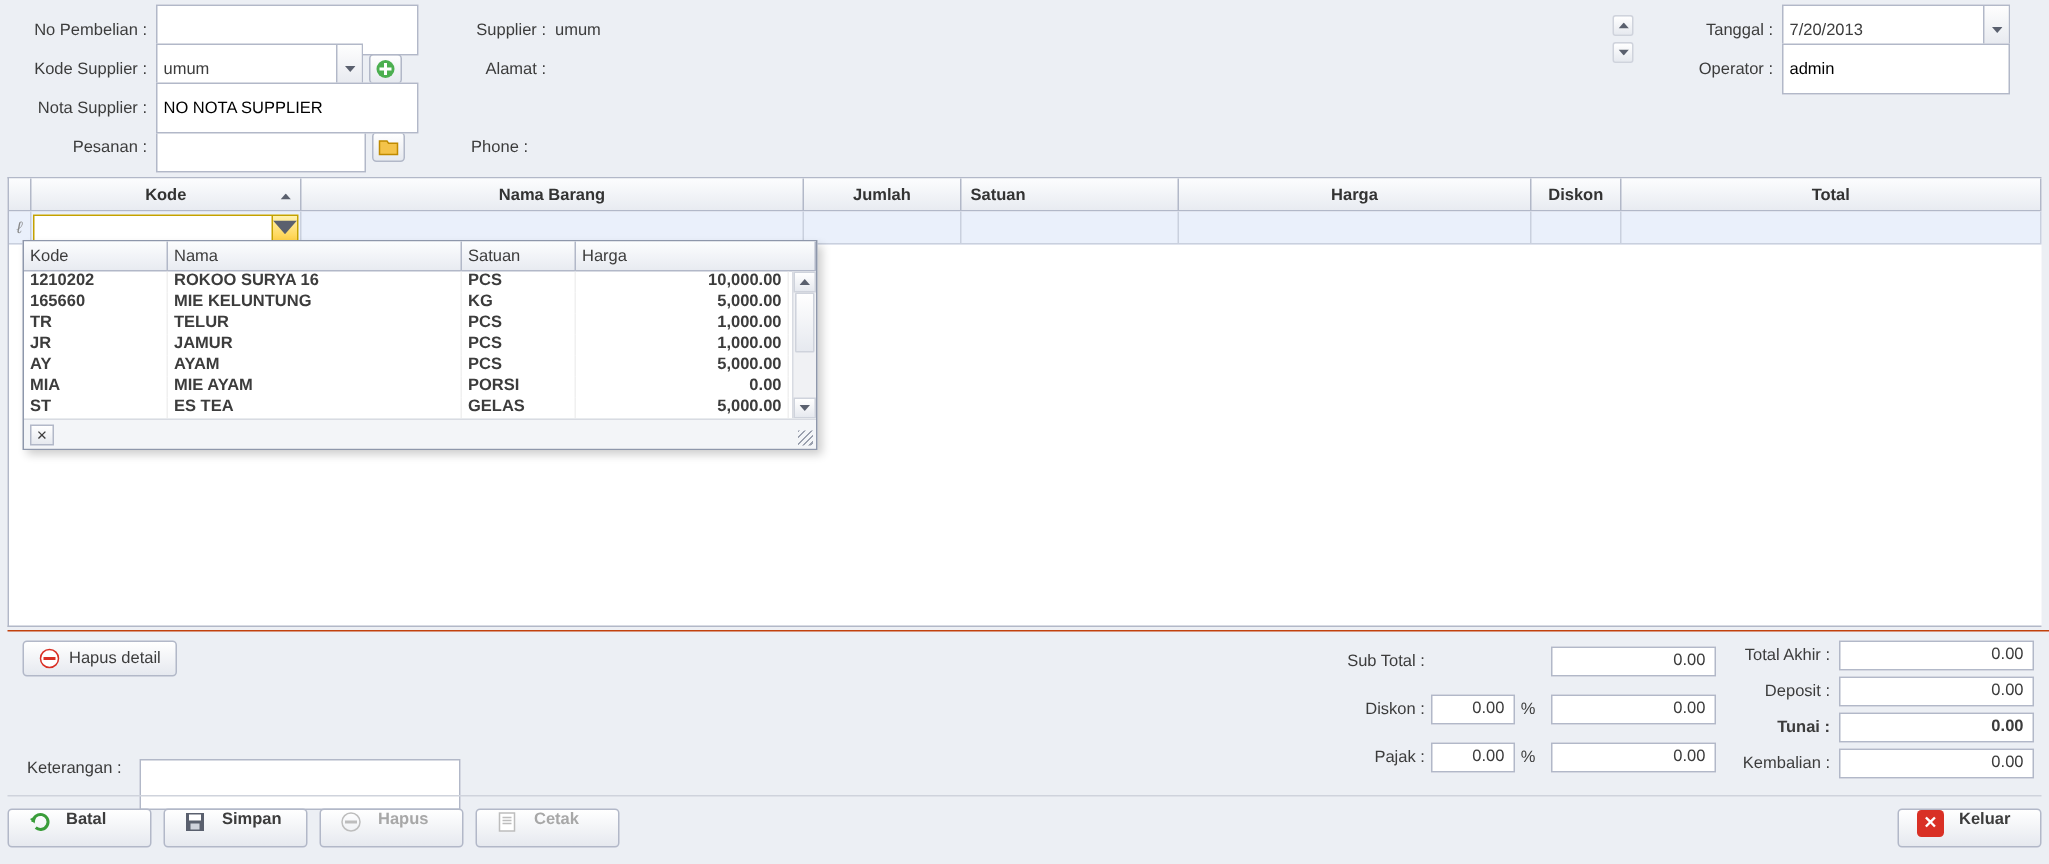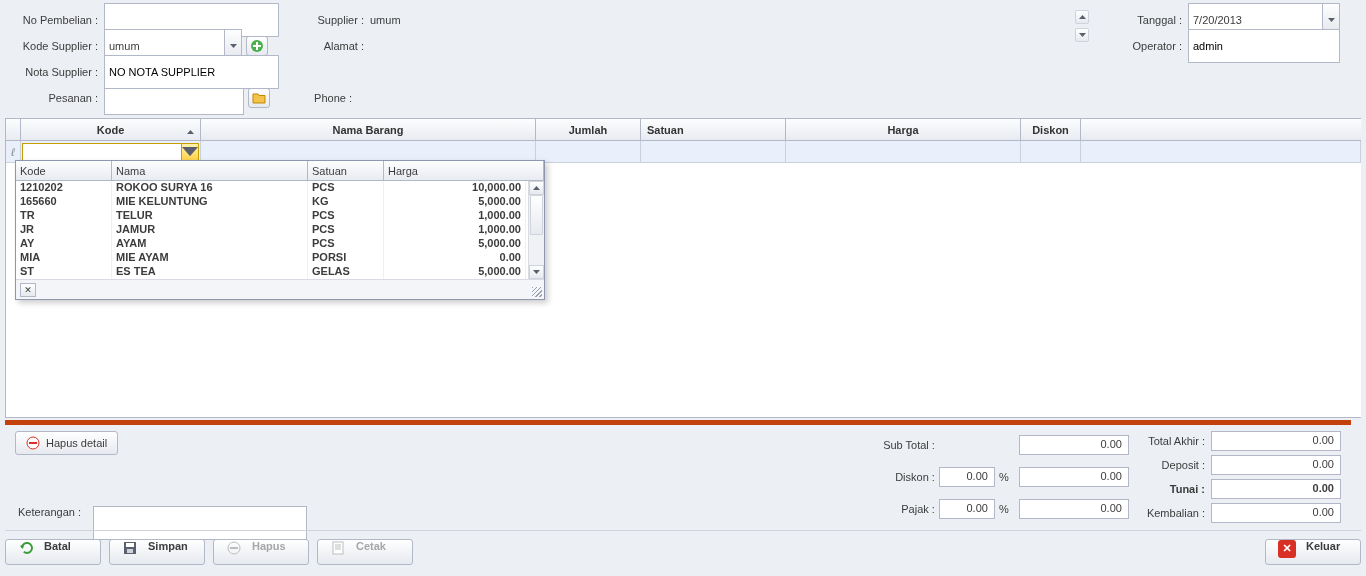--- a/index.html
+++ b/index.html
@@ -57,21 +57,21 @@
   display: flex; align-items: center; justify-content: center; }
 .popup .pscroll .thumb { position: absolute; top: 14px; left: 1px; width: 13px; height: 40px;
   border: 1px solid #cfd3dc; background: linear-gradient(#fff,#e6e9ef); border-radius: 1px; }
 .popup .pfoot { height: 20px; border-top: 1px solid #d8dbe2; background: #f3f5f8; display: flex; align-items: center; padding: 0 4px; position: relative; }
 .popup .pfoot .x { width: 16px; height: 14px; border: 1px solid #b2b8c8; background: linear-gradient(#fff,#e6e9ef);
   display: flex; align-items: center; justify-content: center; font-size: 9px; }
 .popup .pfoot .resize { position: absolute; right: 2px; bottom: 2px; width: 10px; height: 10px;
   background: repeating-linear-gradient(135deg,#9aa0ae,#9aa0ae 1px,transparent 1px,transparent 3px); }
 
 
-.totals { position: absolute; left: 5px; right: 15px; top: 420px; height: 100px; border-top: 5px solid #c2410c; padding-top: 8px; }
+.totals { position: absolute; left: 5px; right: 0; top: 420px; height: 100px; border-top: 1px solid #c2410c; padding-top: 8px; }
 .hapus-detail { position: absolute; left: 10px; top: 6px; height: 24px; padding: 0 10px;
   border: 1px solid #b2b8c8; border-radius: 3px; background: linear-gradient(#fff,#e6e9ef);
   display: inline-flex; align-items: center; gap: 6px; }
 .totals .rightcols { position: absolute; right: 10px; top: 6px; display: flex; gap: 18px; }
 .totcol { display: grid; grid-template-columns: auto 56px 16px 110px; row-gap: 4px; column-gap: 4px; align-items: center; }
 .totcol2 { display: grid; grid-template-columns: auto 130px; row-gap: 4px; column-gap: 6px; align-items: center; }
 .totlbl { text-align: right; white-space: nowrap; }
 .totval { border: 1px solid #b2b8c8; background: #fff; height: 20px; padding: 2px 6px; text-align: right; }
 .percent { text-align: left; }
 .bold { font-weight: bold; }
@@ -193,20 +193,23 @@
       </div>
     <div class="gh" style="width:145px;justify-content:flex-start;padding-left:6px">
         <span>Satuan</span>
       </div>
     <div class="gh" style="width:235px">
         <span>Harga</span>
       </div>
     <div class="gh" style="width:60px">
         <span>Diskon</span>
       </div>
+    <div class="gh" style="flex:1">
+        <span>Total</span>
+      </div>
   </div>
   <div class="filter-row">
     <div class="fc first" style="width:15px">ℓ</div>
     <div class="fc" style="width:180px">
       <div class="filter-combo">
         <span style="flex:1"></span>
         <span class="drop">
           <svg class="chev" viewBox="0 0 7 4">
               <path d="M0 0h7L3.5 4z"></path>
             </svg>

